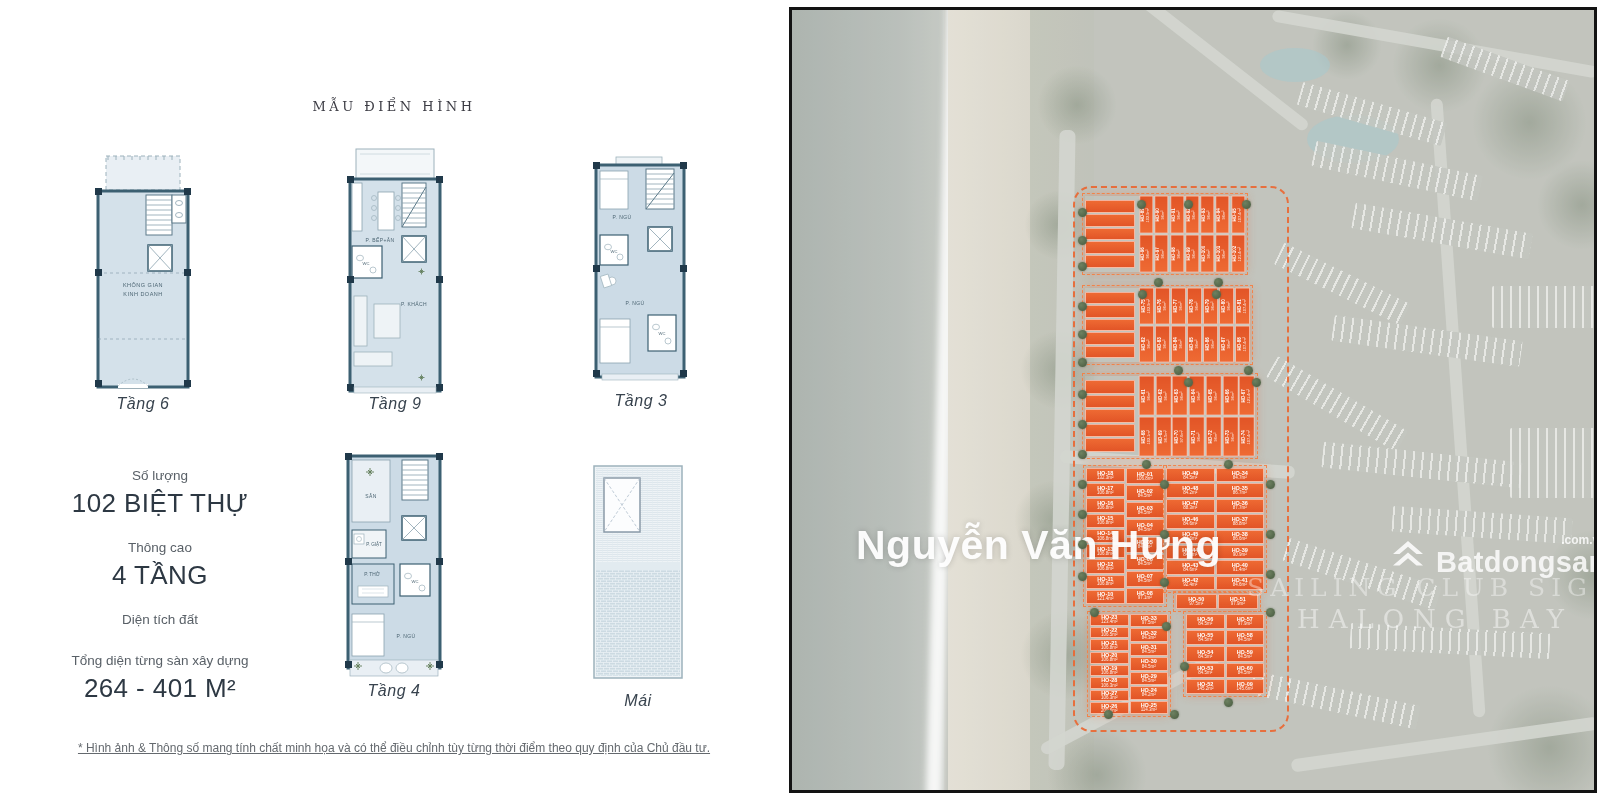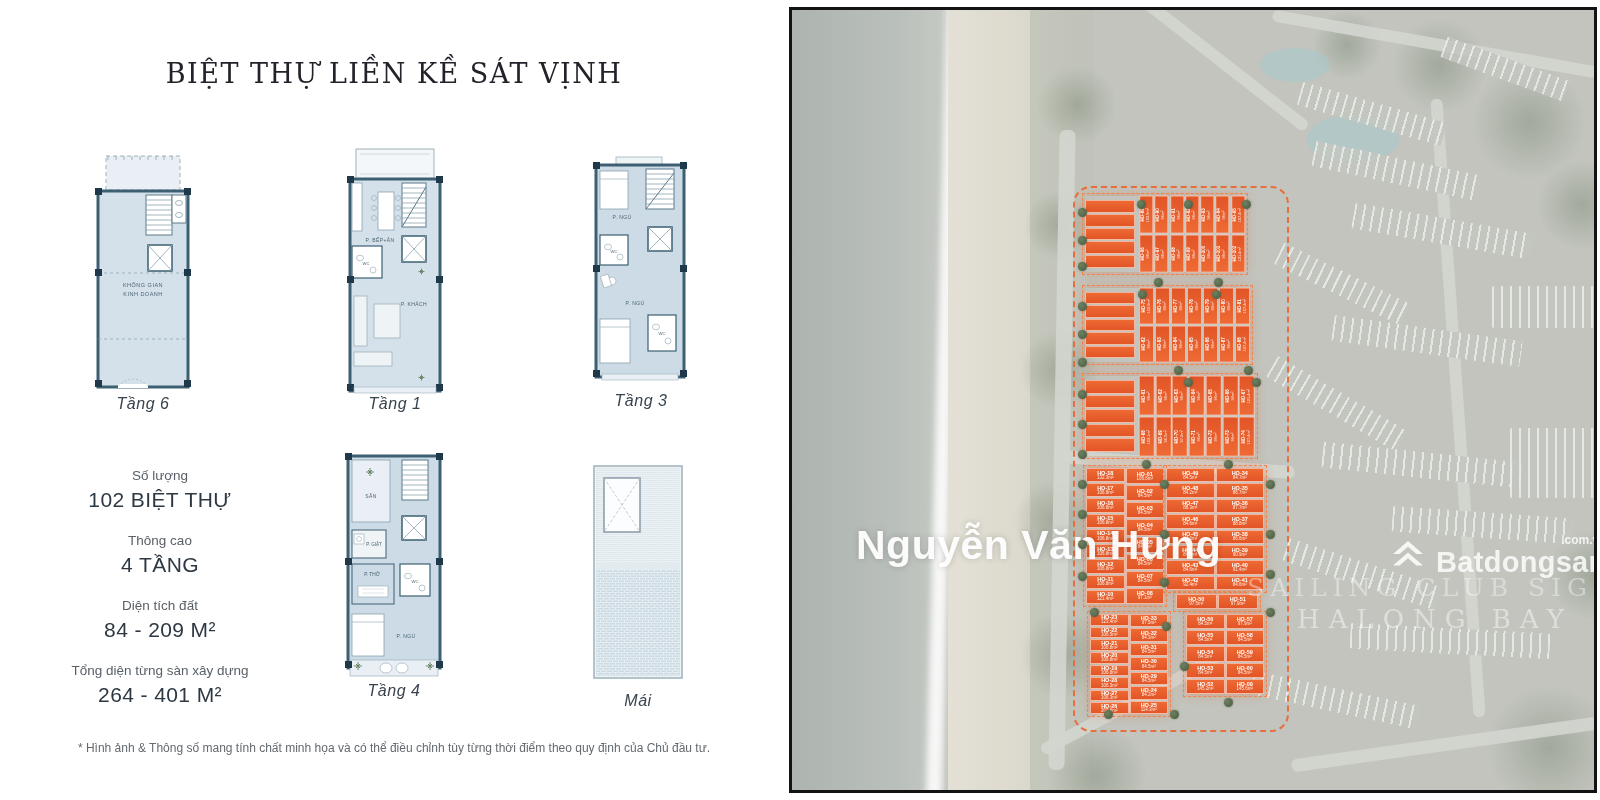--- a/index.html
+++ b/index.html
@@ -10,23 +10,23 @@
   .title{position:absolute;left:0;top:58px;width:788px;text-align:center;
     font-family:"DejaVu Serif",serif;font-size:27px;letter-spacing:1.5px;color:#22222a;}
   .subtitle{position:absolute;left:0;top:99px;width:788px;text-align:center;
     font-family:"DejaVu Serif",serif;font-size:13px;letter-spacing:3.5px;color:#3c3c44;}
   .plan{position:absolute;}
   .plan-caption{position:absolute;font-style:italic;font-size:16px;color:#38434e;
     letter-spacing:.5px;text-align:center;width:120px;}
   .stats{position:absolute;left:42px;top:468px;width:236px;display:flex;
     flex-direction:column;gap:21px;text-align:center;}
   .stat-label{font-size:13.5px;color:#596067;margin-bottom:5px;}
-  .stat-value{font-size:21px;color:#2d3843;letter-spacing:.4px;}
+  .stat-value{font-size:26px;color:#2d3843;letter-spacing:.4px;}
   .footnote{position:absolute;left:0;top:741px;width:788px;text-align:center;
-    font-size:12px;color:#64696e;}
+    font-size:12px;color:#64696e;text-decoration:underline;}
   
   .map{position:absolute;left:789px;top:7px;width:808px;height:786px;
     border:3px solid #131313;box-sizing:border-box;overflow:hidden;background:#b3b6ad;}
   .sea{position:absolute;left:0;top:0;width:152px;height:100%;
     background:linear-gradient(90deg,#99a29c,#a9b0aa 70%,#b7bcb5);}
   .surf{position:absolute;left:144px;top:-10px;width:16px;height:820px;
     background:rgba(255,255,255,.85);filter:blur(3px);transform:rotate(1.5deg);}
   .sand{position:absolute;left:156px;top:0;width:84px;height:100%;
     background:linear-gradient(90deg,#ddd9cc,#d2cec0);}
   .dune{position:absolute;left:238px;top:0;width:64px;height:100%;
@@ -70,21 +70,21 @@
   .project2{position:absolute;left:505px;top:594px;width:250px;text-align:center;
     font-family:"DejaVu Serif",serif;font-size:26px;letter-spacing:9px;color:rgba(255,255,255,.46);white-space:nowrap;}
   svg text{font-family:"Liberation Sans",sans-serif;}
 </style>
 </head>
 <body>
 
 <div class="stage">
 
   <div class="left">
-    <div class="title">BIỆT THỰ LIỀN KỀ SÁT VỊNH</div>
+    <div class="subtitle">MẪU ĐIỂN HÌNH</div>
 
     <svg class="plan" style="left:88px;top:153px" width="110" height="242" viewBox="0 0 110 242">
       <rect x="18" y="3" width="74" height="34" fill="#e9eff4" stroke="#9db2bc" stroke-width="1" stroke-dasharray="4 3"></rect>
       <path d="M20 3v4M28 3v4M36 3v4M44 3v4M52 3v4M60 3v4M68 3v4M76 3v4M84 3v4" stroke="#9db2bc" stroke-width="1"></path>
       <rect x="10" y="38" width="90" height="196" fill="#d4e1ea" stroke="#3c6072" stroke-width="3"></rect>
       <rect x="58" y="42" width="26" height="40" fill="#fff" stroke="#5c7b8a" stroke-width="1"></rect>
       <path d="M58 47h26M58 52h26M58 57h26M58 62h26M58 67h26M58 72h26M58 77h26" stroke="#8aa2ae" stroke-width=".8"></path>
       <rect x="84" y="42" width="14" height="28" fill="#fff" stroke="#5c7b8a" stroke-width="1"></rect>
       <ellipse cx="91" cy="50" rx="3.5" ry="2.5" fill="none" stroke="#8aa2ae" stroke-width=".8"></ellipse>
       <ellipse cx="91" cy="62" rx="3.5" ry="2.5" fill="none" stroke="#8aa2ae" stroke-width=".8"></ellipse>
@@ -134,21 +134,21 @@
       <path d="M80 124l3 3m0 -3l-3 3m-1.5 -1.5h6m-3 -3v6" stroke="#5d7a56" stroke-width=".8"></path>
       <path d="M80 230l3 3m0 -3l-3 3m-1.5 -1.5h6m-3 -3v6" stroke="#5d7a56" stroke-width=".8"></path>
       <rect x="7" y="30" width="7" height="7" fill="#20394a"></rect>
         <rect x="96" y="30" width="7" height="7" fill="#20394a"></rect>
       <rect x="7" y="130" width="7" height="7" fill="#20394a"></rect>
         <rect x="96" y="130" width="7" height="7" fill="#20394a"></rect>
       <rect x="7" y="238" width="7" height="7" fill="#20394a"></rect>
         <rect x="96" y="238" width="7" height="7" fill="#20394a"></rect>
       <rect x="14" y="241" width="82" height="6" fill="#e9eff4" stroke="#9db2bc" stroke-width=".6"></rect>
     </svg>
-    <div class="plan-caption" style="left:335px;top:395px">Tầng 1</div>
+    <div class="plan-caption" style="left:335px;top:395px">Tầng 9</div>
 
     <svg class="plan" style="left:588px;top:155px" width="105" height="232" viewBox="0 0 105 232">
       <rect x="28" y="2" width="46" height="10" fill="#eef3f6" stroke="#9db2bc" stroke-width=".8"></rect>
       <rect x="8" y="10" width="88" height="212" fill="#ccdbe6" stroke="#3c6072" stroke-width="3"></rect>
       <rect x="12" y="16" width="28" height="38" fill="#fff" stroke="#8aa2ae" stroke-width=".8"></rect>
       <path d="M12 24h28" stroke="#9db2bc" stroke-width=".7"></path>
       <text x="34" y="64" text-anchor="middle" font-size="5" letter-spacing=".4" fill="#4c6573">P. NGỦ</text>
       <rect x="58" y="14" width="28" height="40" fill="#fff" stroke="#5c7b8a" stroke-width="1"></rect>
       <path d="M58 19h28M58 24h28M58 29h28M58 34h28M58 39h28M58 44h28M58 49h28" stroke="#8aa2ae" stroke-width=".8"></path>
       <path d="M58 54l28 -36" stroke="#5c7b8a" stroke-width="1"></path>
@@ -181,21 +181,20 @@
       <div class="stat">
         <div class="stat-label">Số lượng</div>
         <div class="stat-value">102 BIỆT THỰ</div>
       </div>
       <div class="stat">
         <div class="stat-label">Thông cao</div>
         <div class="stat-value">4 TẦNG</div>
       </div>
       <div class="stat">
         <div class="stat-label">Diện tích đất</div>
-        <div class="stat-value">84 - 209 M²</div>
       </div>
       <div class="stat">
         <div class="stat-label">Tổng diện từng sàn xây dựng</div>
         <div class="stat-value">264 - 401 M²</div>
       </div>
     </div>
 
     <svg class="plan" style="left:338px;top:446px" width="112" height="238" viewBox="0 0 112 238">
       <rect x="10" y="10" width="92" height="212" fill="#ccdbe6" stroke="#3c6072" stroke-width="3"></rect>
       <rect x="14" y="14" width="38" height="62" fill="#e9eff4" stroke="#8aa2ae" stroke-width=".8"></rect>

